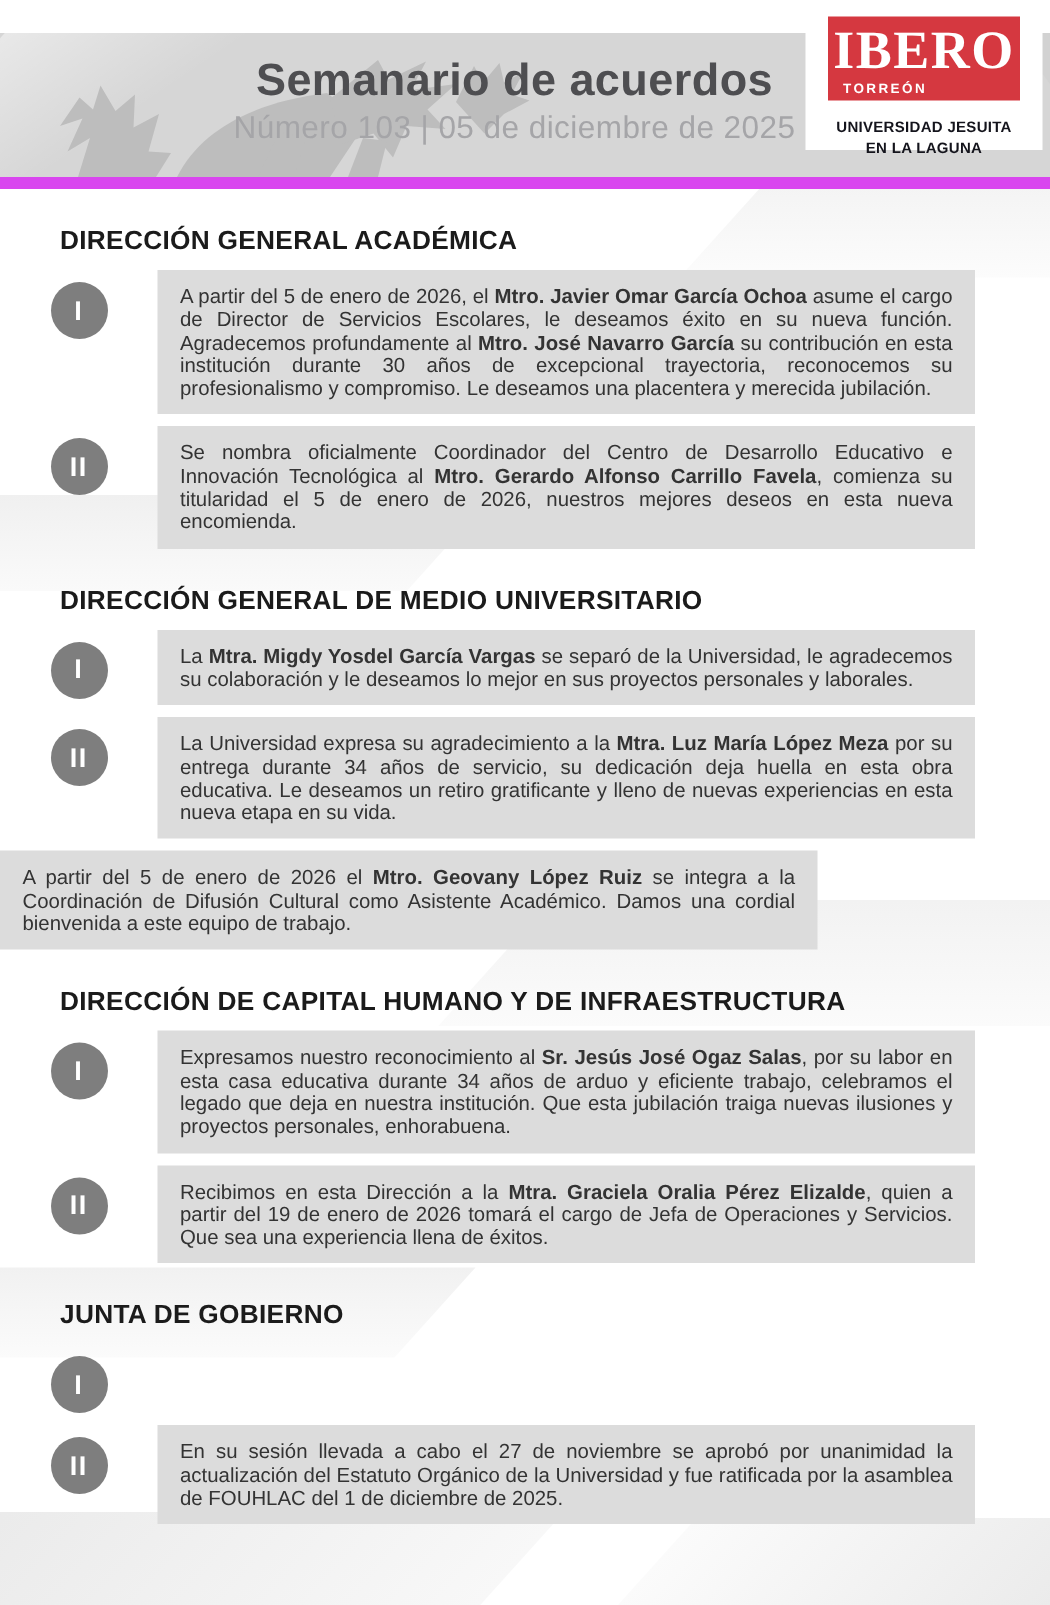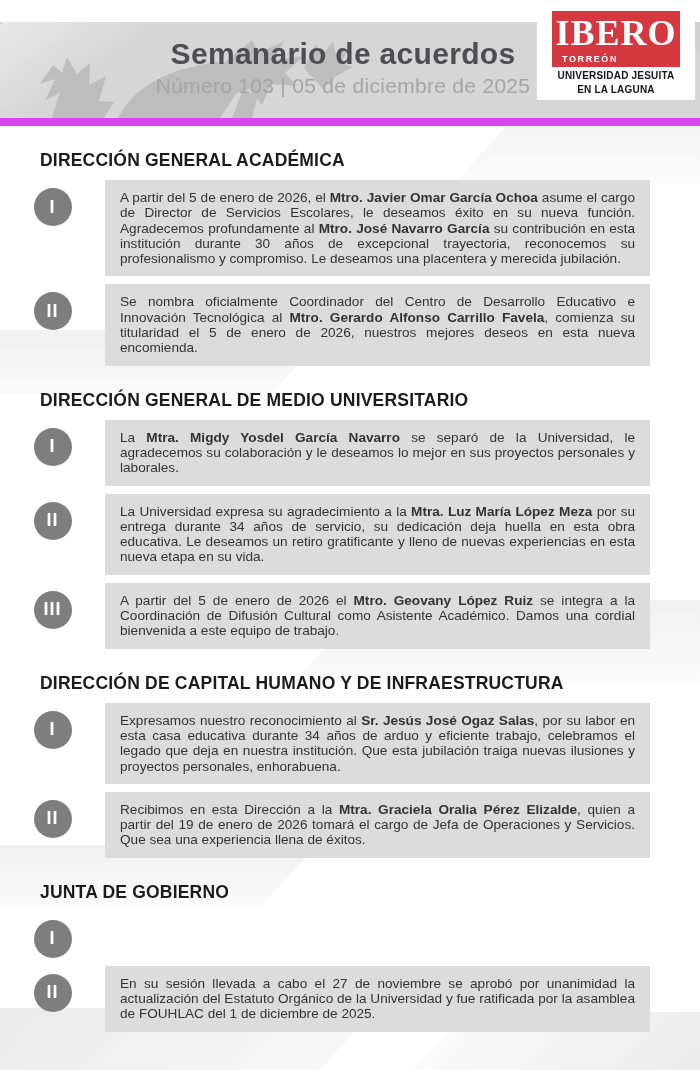--- a/index.html
+++ b/index.html
@@ -26,21 +26,21 @@
   .band-sheen{position:absolute;top:0;left:-40px;width:220px;height:96px;
     background:linear-gradient(120deg,rgba(255,255,255,.45),rgba(255,255,255,0) 60%);
     transform:skewX(-42deg);}
   .wolf{position:absolute;left:22px;top:2px;width:345px;height:94px;overflow:hidden;}
   .title-block{position:absolute;left:148px;top:0;width:390px;height:96px;text-align:center;z-index:2;}
   .nl-title{margin:0;padding-top:16px;font-size:30px;font-weight:bold;color:#4e4e51;letter-spacing:.3px;line-height:32px;}
   .nl-sub{margin:4px 0 0;font-size:21px;color:#a5a5a8;letter-spacing:.3px;}
   .logo-panel{position:absolute;right:5px;top:4px;width:158px;height:96px;background:#ffffff;z-index:3;text-align:center;}
   .corner-tri{position:absolute;right:0;top:0;width:30px;height:34px;z-index:4;
     background:#d2d2d2;clip-path:polygon(18% 0,100% 0,100% 100%);}
-  .red-box{position:relative;margin:7px auto 2px;width:128px;height:56px;background:#d53840;color:#fff;}
+  .red-box{position:relative;margin:7px auto 12px;width:128px;height:56px;background:#d53840;color:#fff;}
   .brand{font-family:"Liberation Serif", serif;font-size:36px;font-weight:bold;line-height:44px;letter-spacing:1px;}
   .campus{position:absolute;left:10px;bottom:3px;font-size:9px;font-weight:bold;letter-spacing:1.6px;}
   .tagline{font-size:10px;font-weight:bold;color:#14141c;line-height:14px;letter-spacing:.2px;}
 
   
   .content{position:absolute;top:123px;left:0;width:680px;z-index:2;}
   .sec-heading{margin:24px 40px 9px;font-size:17.5px;font-weight:bold;color:#1b1b1b;letter-spacing:.2px;}
   .sec-heading.first{margin-top:27px;}
   .item{display:flex;align-items:flex-start;margin-bottom:8px;}
   .badge-col{width:105px;display:flex;justify-content:center;flex-shrink:0;}
@@ -110,32 +110,29 @@
         <div class="circle">II</div>
       </div>
       <div class="box"><span>Se nombra oficialmente Coordinador del Centro de Desarrollo Educativo e Innovación Tecnológica al </span><span class="b">Mtro. Gerardo Alfonso Carrillo Favela</span><span>, comienza su titularidad el 5 de enero de 2026, nuestros mejores deseos en esta nueva encomienda.</span></div>
     </div>
 
     <h2 class="sec-heading">DIRECCIÓN GENERAL DE MEDIO UNIVERSITARIO</h2>
     <div class="item">
       <div class="badge-col">
         <div class="circle">I</div>
       </div>
-      <div class="box"><span>La </span><span class="b">Mtra. Migdy Yosdel García Navarro</span><span> se separó de la Universidad, le agradecemos su colaboración y le deseamos lo mejor en sus proyectos personales y laborales.</span></div>
+      <div class="box"><span>La </span><span class="b">Mtra. Migdy Yosdel García Vargas</span><span> se separó de la Universidad, le agradecemos su colaboración y le deseamos lo mejor en sus proyectos personales y laborales.</span></div>
     </div>
     <div class="item">
       <div class="badge-col">
         <div class="circle">II</div>
       </div>
       <div class="box"><span>La Universidad expresa su agradecimiento a la </span><span class="b">Mtra. Luz María López Meza</span><span> por su entrega durante 34 años de servicio, su dedicación deja huella en esta obra educativa.  Le deseamos un retiro gratificante y lleno de nuevas experiencias en esta nueva etapa en su vida.</span></div>
     </div>
     <div class="item">
-      <div class="badge-col">
-        <div class="circle">III</div>
-      </div>
       <div class="box"><span>A partir del 5 de enero de 2026 el </span><span class="b">Mtro. Geovany López Ruiz</span><span> se integra a la Coordinación de Difusión Cultural como Asistente Académico.  Damos una cordial bienvenida a este equipo de trabajo.</span></div>
     </div>
 
     <h2 class="sec-heading">DIRECCIÓN DE CAPITAL HUMANO Y DE INFRAESTRUCTURA</h2>
     <div class="item">
       <div class="badge-col">
         <div class="circle">I</div>
       </div>
       <div class="box"><span>Expresamos nuestro reconocimiento al </span><span class="b">Sr. Jesús José Ogaz Salas</span><span>, por su labor en esta casa educativa durante 34 años de arduo y eficiente trabajo, celebramos el legado que deja en nuestra institución.  Que esta jubilación traiga nuevas ilusiones y proyectos personales, enhorabuena.</span></div>
     </div>

